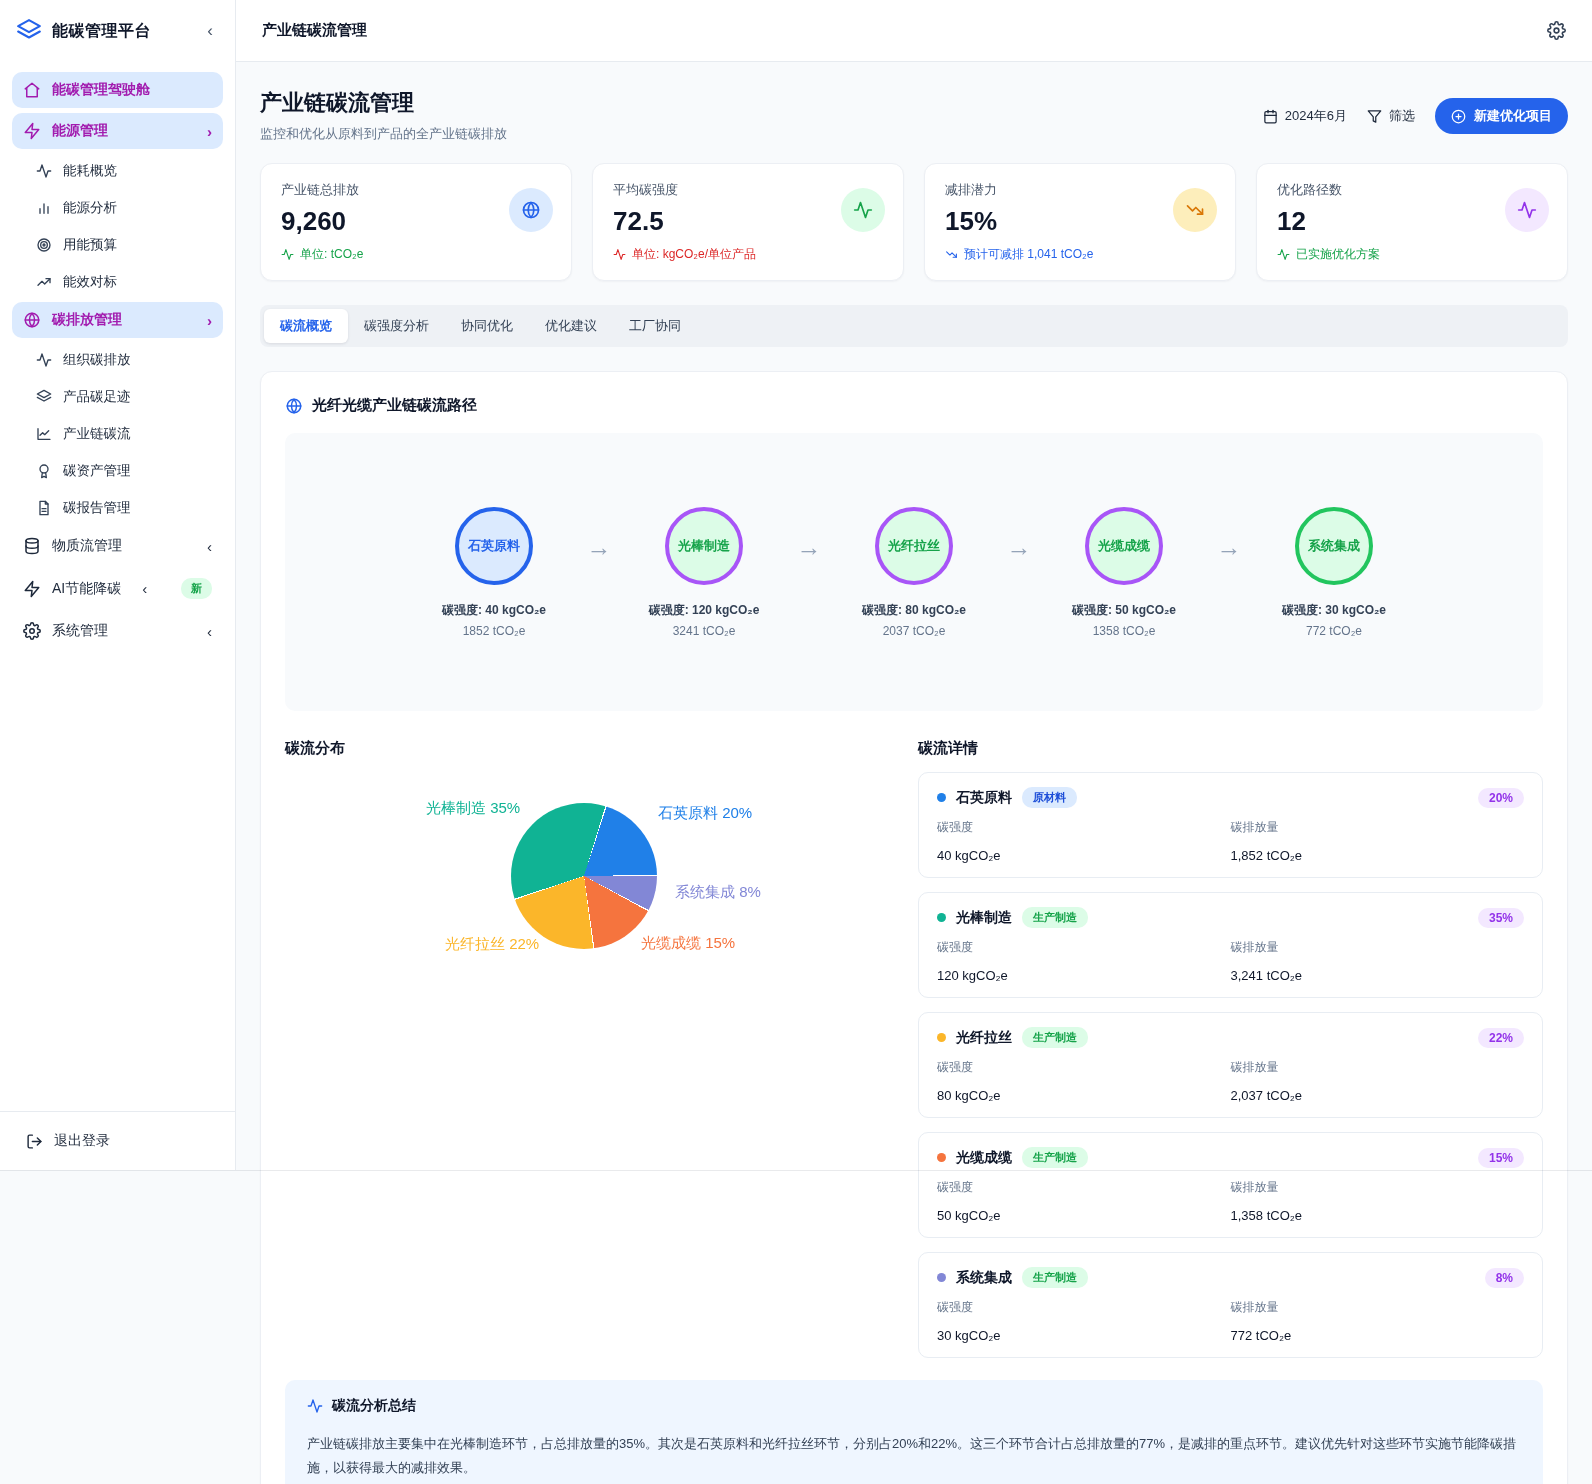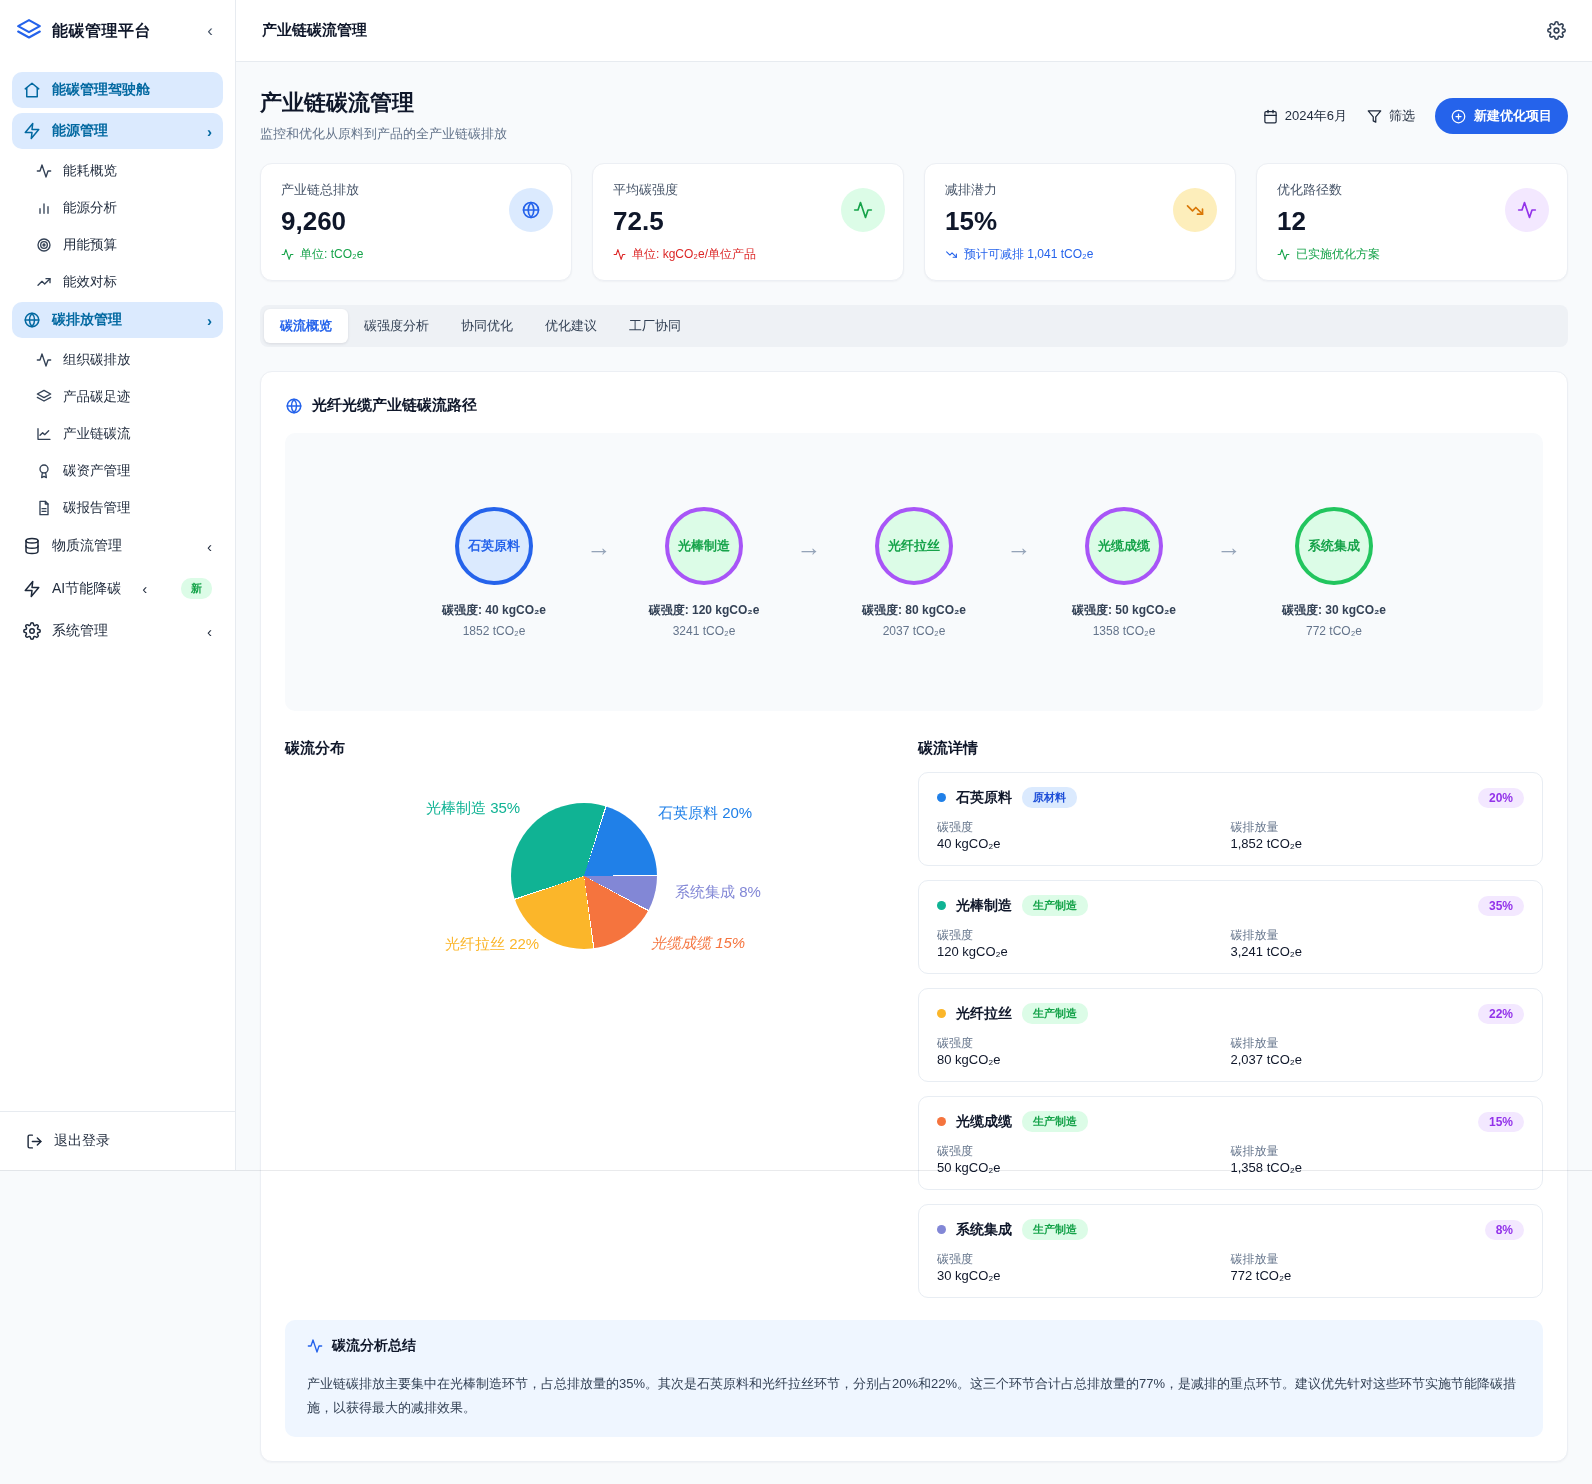--- a/index.html
+++ b/index.html
@@ -9,21 +9,21 @@
   .ic { stroke:currentColor; fill:none; stroke-width:2; stroke-linecap:round; stroke-linejoin:round; }
 
   
   .sidebar { position:absolute; left:0; top:0; width:236px; height:1170px; background:#fff; border-right:1px solid #e7ebf0; display:flex; flex-direction:column; }
   .logo-row { display:flex; align-items:center; gap:10px; padding:18px 16px 14px; }
   .logo-icon { color:#2563eb; }
   .brand { font-size:16px; font-weight:bold; color:#0f172a; flex:1; letter-spacing:.5px; }
   .collapse-btn { color:#475569; font-size:17px; cursor:pointer; padding:0 6px; }
   .nav { padding:14px 12px; flex:1; overflow:hidden; }
   .nav-item { display:flex; align-items:center; gap:11px; padding:9px 11px; border-radius:10px; font-size:14px; color:#1e293b; margin-bottom:5px; cursor:pointer; }
-  .nav-item.active { background:#dbeafe; color:#0369a1; font-weight:bold; }
+  .nav-item.active { background:#dbeafe; color:#a21caf; font-weight:bold; }
   .nav-item .spacer { flex:1; }
   .chev { color:inherit; font-size:15px; }
   .nav-item.sub { padding:8px 10px 8px 24px; font-size:13.5px; margin-bottom:3px; color:#1e293b; }
   .nav-item.sub .ni { color:#334155; }
   .badge-new { background:#dcfce7; color:#16a34a; font-size:11px; padding:3px 10px; border-radius:10px; font-weight:bold; }
   .sidebar-footer { border-top:1px solid #e7ebf0; padding:20px 26px; display:flex; align-items:center; gap:11px; font-size:14px; color:#1e293b; cursor:pointer; }
 
   
   .topbar { position:absolute; left:236px; top:0; width:1356px; height:62px; background:#fff; border-bottom:1px solid #e7ebf0; display:flex; align-items:center; padding:0 26px; }
   .topbar-title { font-size:15px; font-weight:bold; }
@@ -63,32 +63,32 @@
   .flow-arrow { width:58px; display:flex; justify-content:center; margin-top:26px; color:#94a3b8; font-size:25px; }
 
   .columns { display:grid; grid-template-columns:1fr 1fr; gap:8px; margin-top:28px; }
   .col-title { font-size:15px; font-weight:bold; color:#0f172a; }
   .pie-area { position:relative; height:500px; }
   .pie { position:absolute; left:226px; top:45px; width:146px; height:146px; border-radius:50%; }
   .pie-label { position:absolute; font-size:15px; white-space:nowrap; }
   .pl-gb { left:141px; top:33px;margin-top:8px; }
   .pl-sy { left:373px; top:46px; }
   .pl-xt { left:390px; top:125px; }
-  .pl-gl { left:366px; top:176px;font-style:italic; }
+  .pl-gl { left:356px; top:176px; }
   .pl-gx { left:160px; top:177px; }
 
   .detail-card { border:1px solid #e8edf3; border-radius:10px; padding:14px 18px; margin-top:14px; background:#fff; }
   .dc-head { display:flex; align-items:center; gap:10px; }
   .dot { width:9px; height:9px; border-radius:50%; flex:none; }
   .dc-name { font-size:14px; font-weight:bold; color:#0f172a; }
   .cat-pill { font-size:11px; padding:3px 11px; border-radius:10px; font-weight:bold; }
   .pct-pill { margin-left:auto; font-size:12px; font-weight:bold; padding:3px 11px; border-radius:11px; background:#f3e8ff; color:#9333ea; }
   .dc-grid { display:grid; grid-template-columns:1fr 1fr; margin-top:11px; }
   .dc-l { font-size:12px; color:#64748b; }
-  .dc-v { font-size:13px; color:#0f172a; margin-top:0; }
+  .dc-v { font-size:13px; color:#0f172a; margin-top:12px; }
 
   .summary { margin-top:22px; background:#eff6ff; border-radius:10px; padding:17px 22px; }
   .sum-head { display:flex; align-items:center; gap:9px; font-size:14px; font-weight:bold; color:#0f172a; }
   .sum-head .pulse { color:#2563eb; }
   .sum-text { margin-top:17px; font-size:13px; color:#334155; line-height:1.85; }
 
   .artifact-line { position:absolute; left:0; top:1170px; width:1592px; height:1px; background:rgba(15,23,42,.09); z-index:60; pointer-events:none; }
 </style>
 </head>
 <body>

